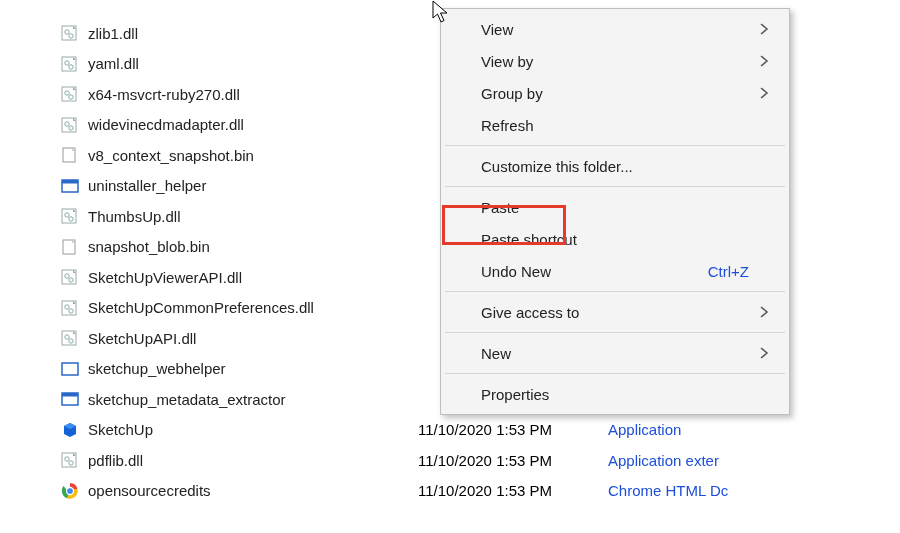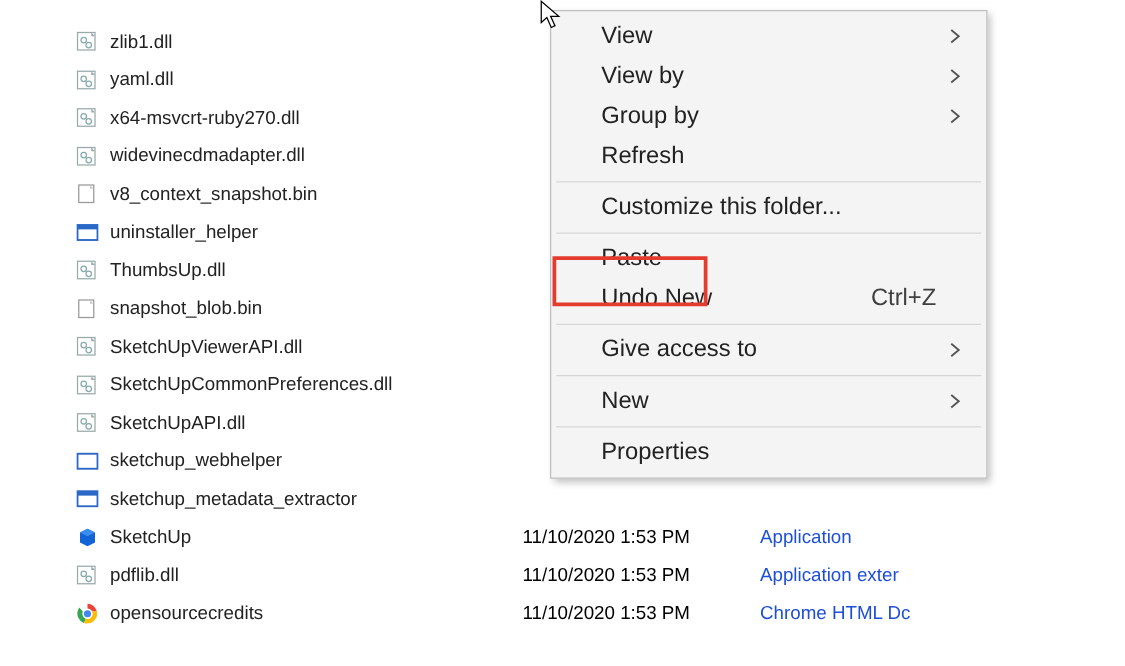--- a/index.html
+++ b/index.html
@@ -59,24 +59,24 @@
     box-shadow: 3px 3px 6px rgba(0,0,0,0.25);
     padding: 4px 2px;
   }
   .menu-item {
     display: flex;
     align-items: center;
     height: 32px;
     padding: 0 38px;
     position: relative;
     color: #222;
-    font-size: 19px;
+    font-size: 15px;
   }
   .menu-item .label { flex: 1; }
-  .menu-item .shortcut { color: #404040; }
+  .menu-item .shortcut { color: #1d4ed8; }
   .menu-item .chevron {
     position: absolute;
     right: 18px;
   }
   .separator {
     height: 1px;
     background: #d6d6d6;
     margin: 4px 2px;
   }
   .highlight-box {
@@ -324,20 +324,23 @@
   </div>
   <div class="separator"></div>
   <div class="menu-item">
     <span class="label">Customize this folder...</span>
   </div>
   <div class="separator"></div>
   <div class="menu-item">
     <span class="label">Paste</span>
   </div>
   <div class="menu-item">
+    <span class="label">Paste shortcut</span>
+  </div>
+  <div class="menu-item">
     <span class="label">Undo New</span>
     <span class="shortcut">Ctrl+Z</span>
   </div>
   <div class="separator"></div>
   <div class="menu-item">
     <span class="label">Give access to</span>
     <span class="chevron">
       <svg width="10" height="14" viewBox="0 0 10 14">
           <path d="M2 2 L8 7 L2 12" stroke="#555" stroke-width="1.5" fill="none"></path>
         </svg>

